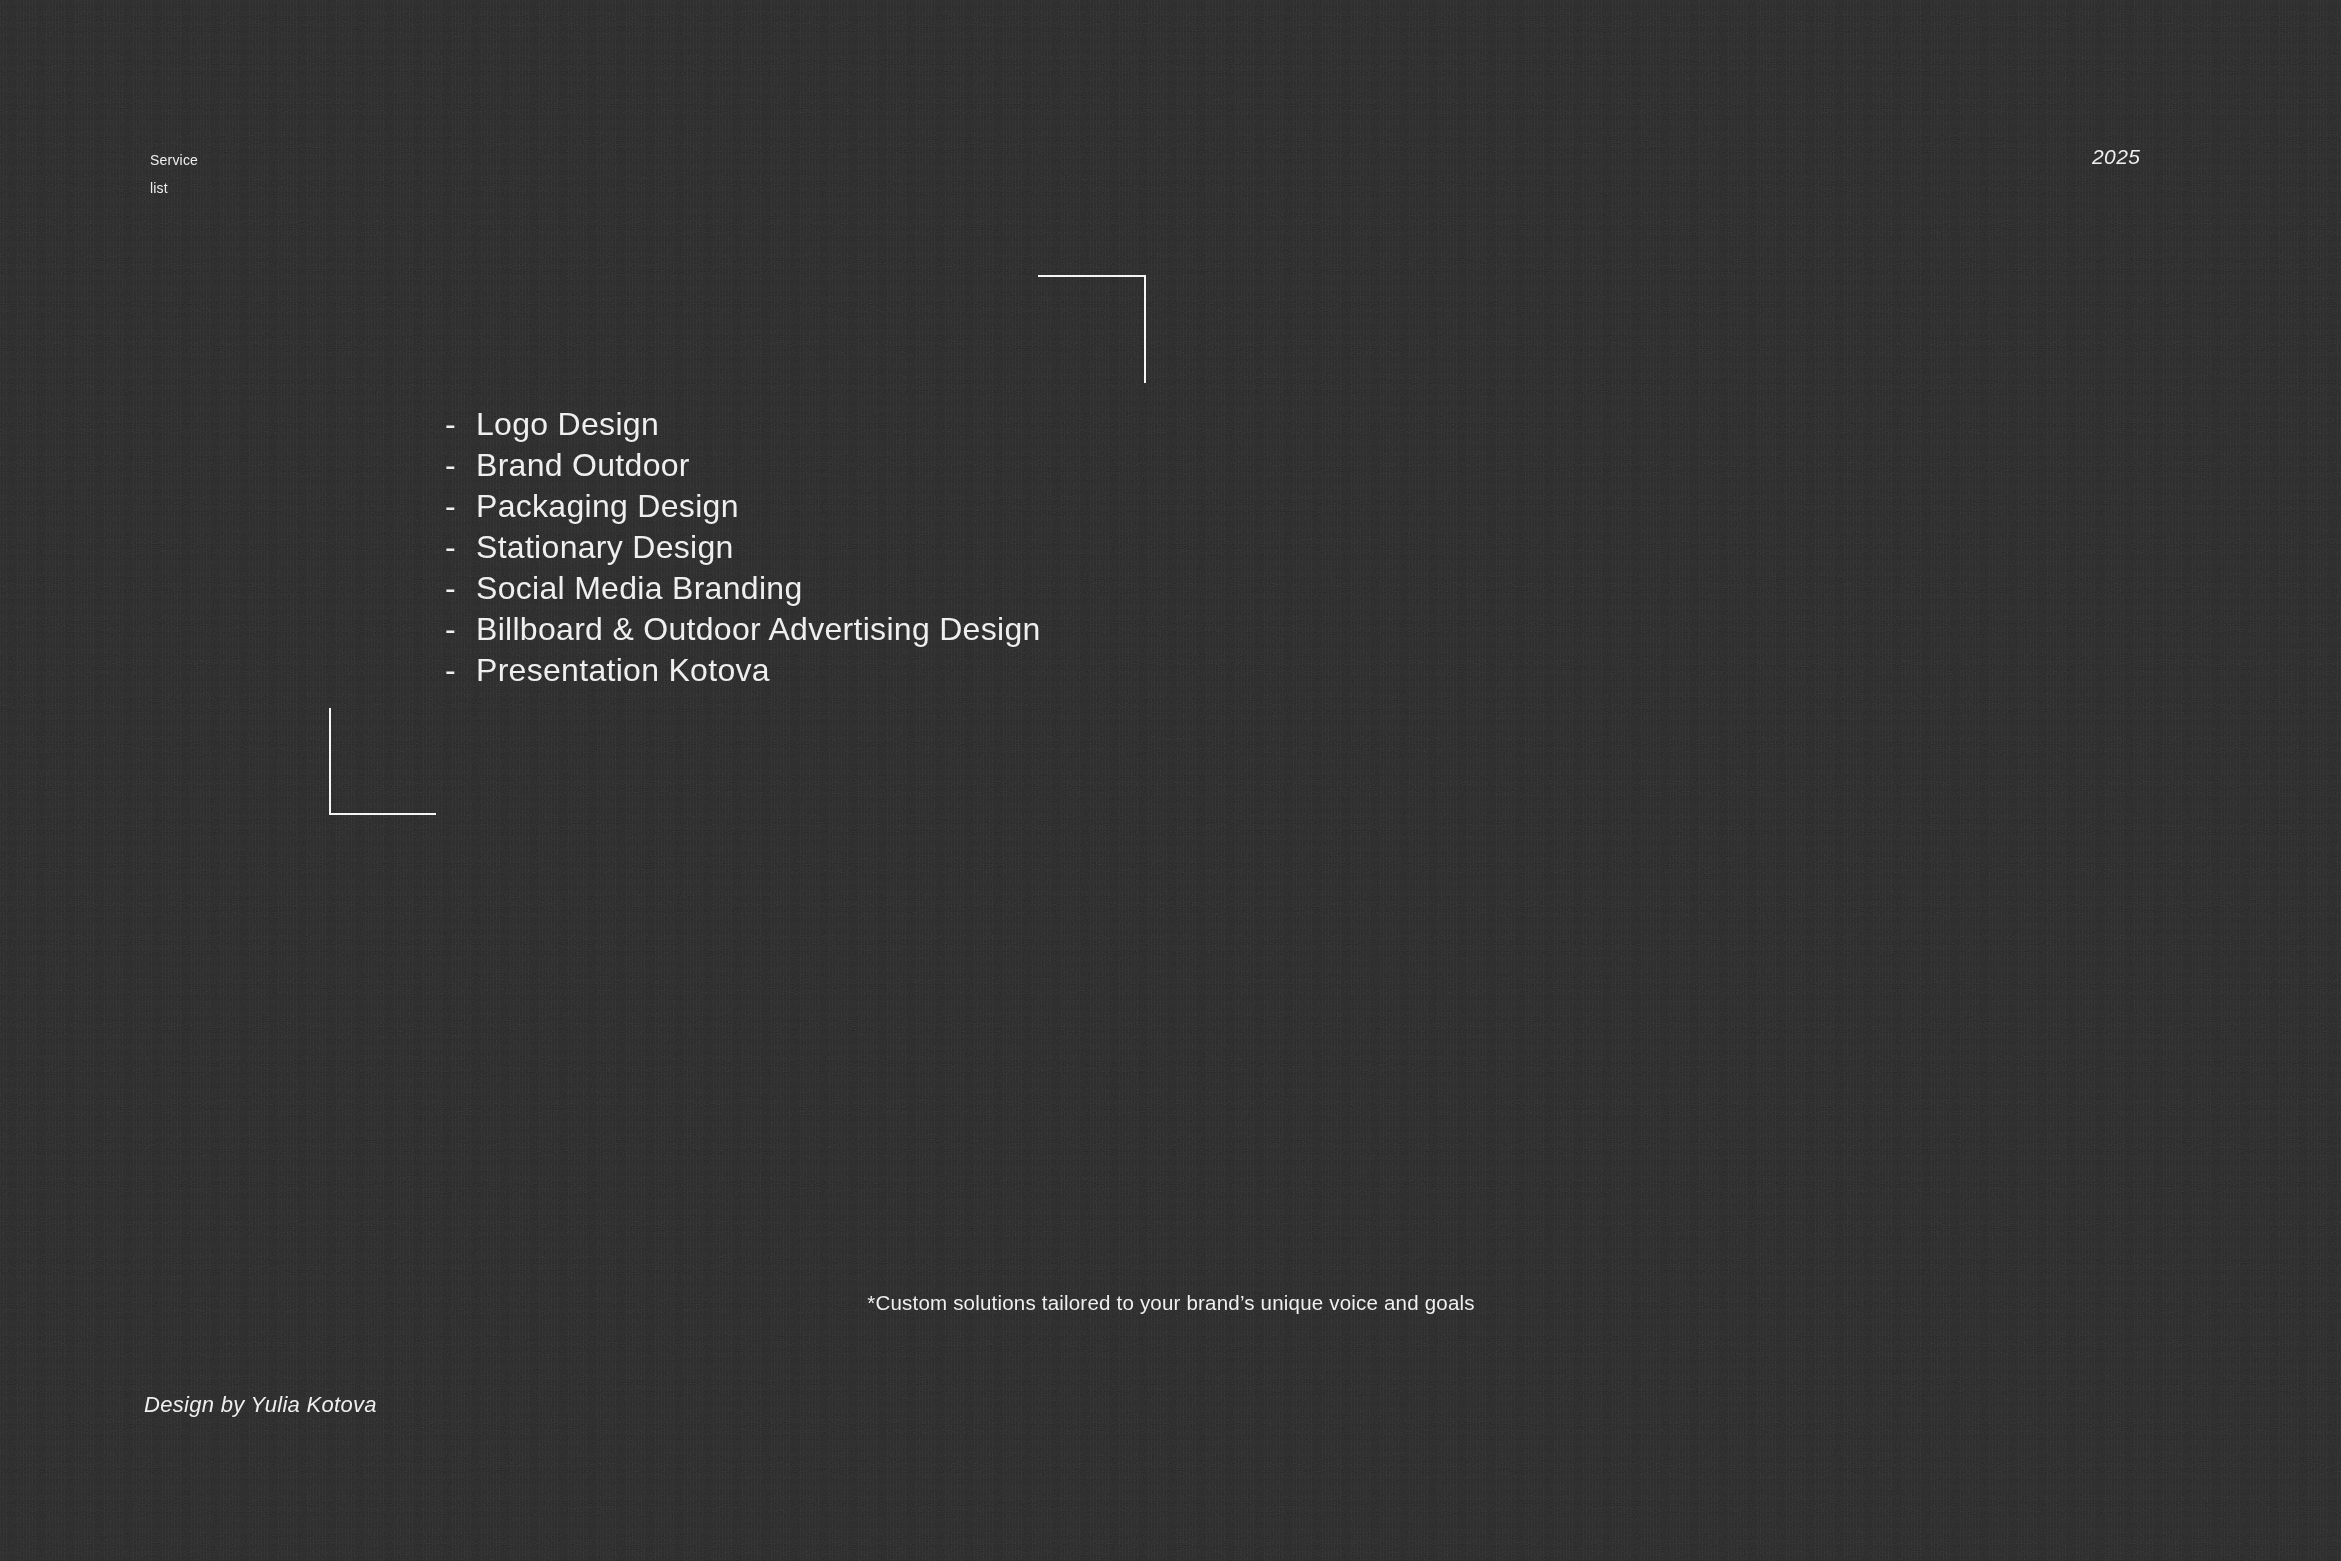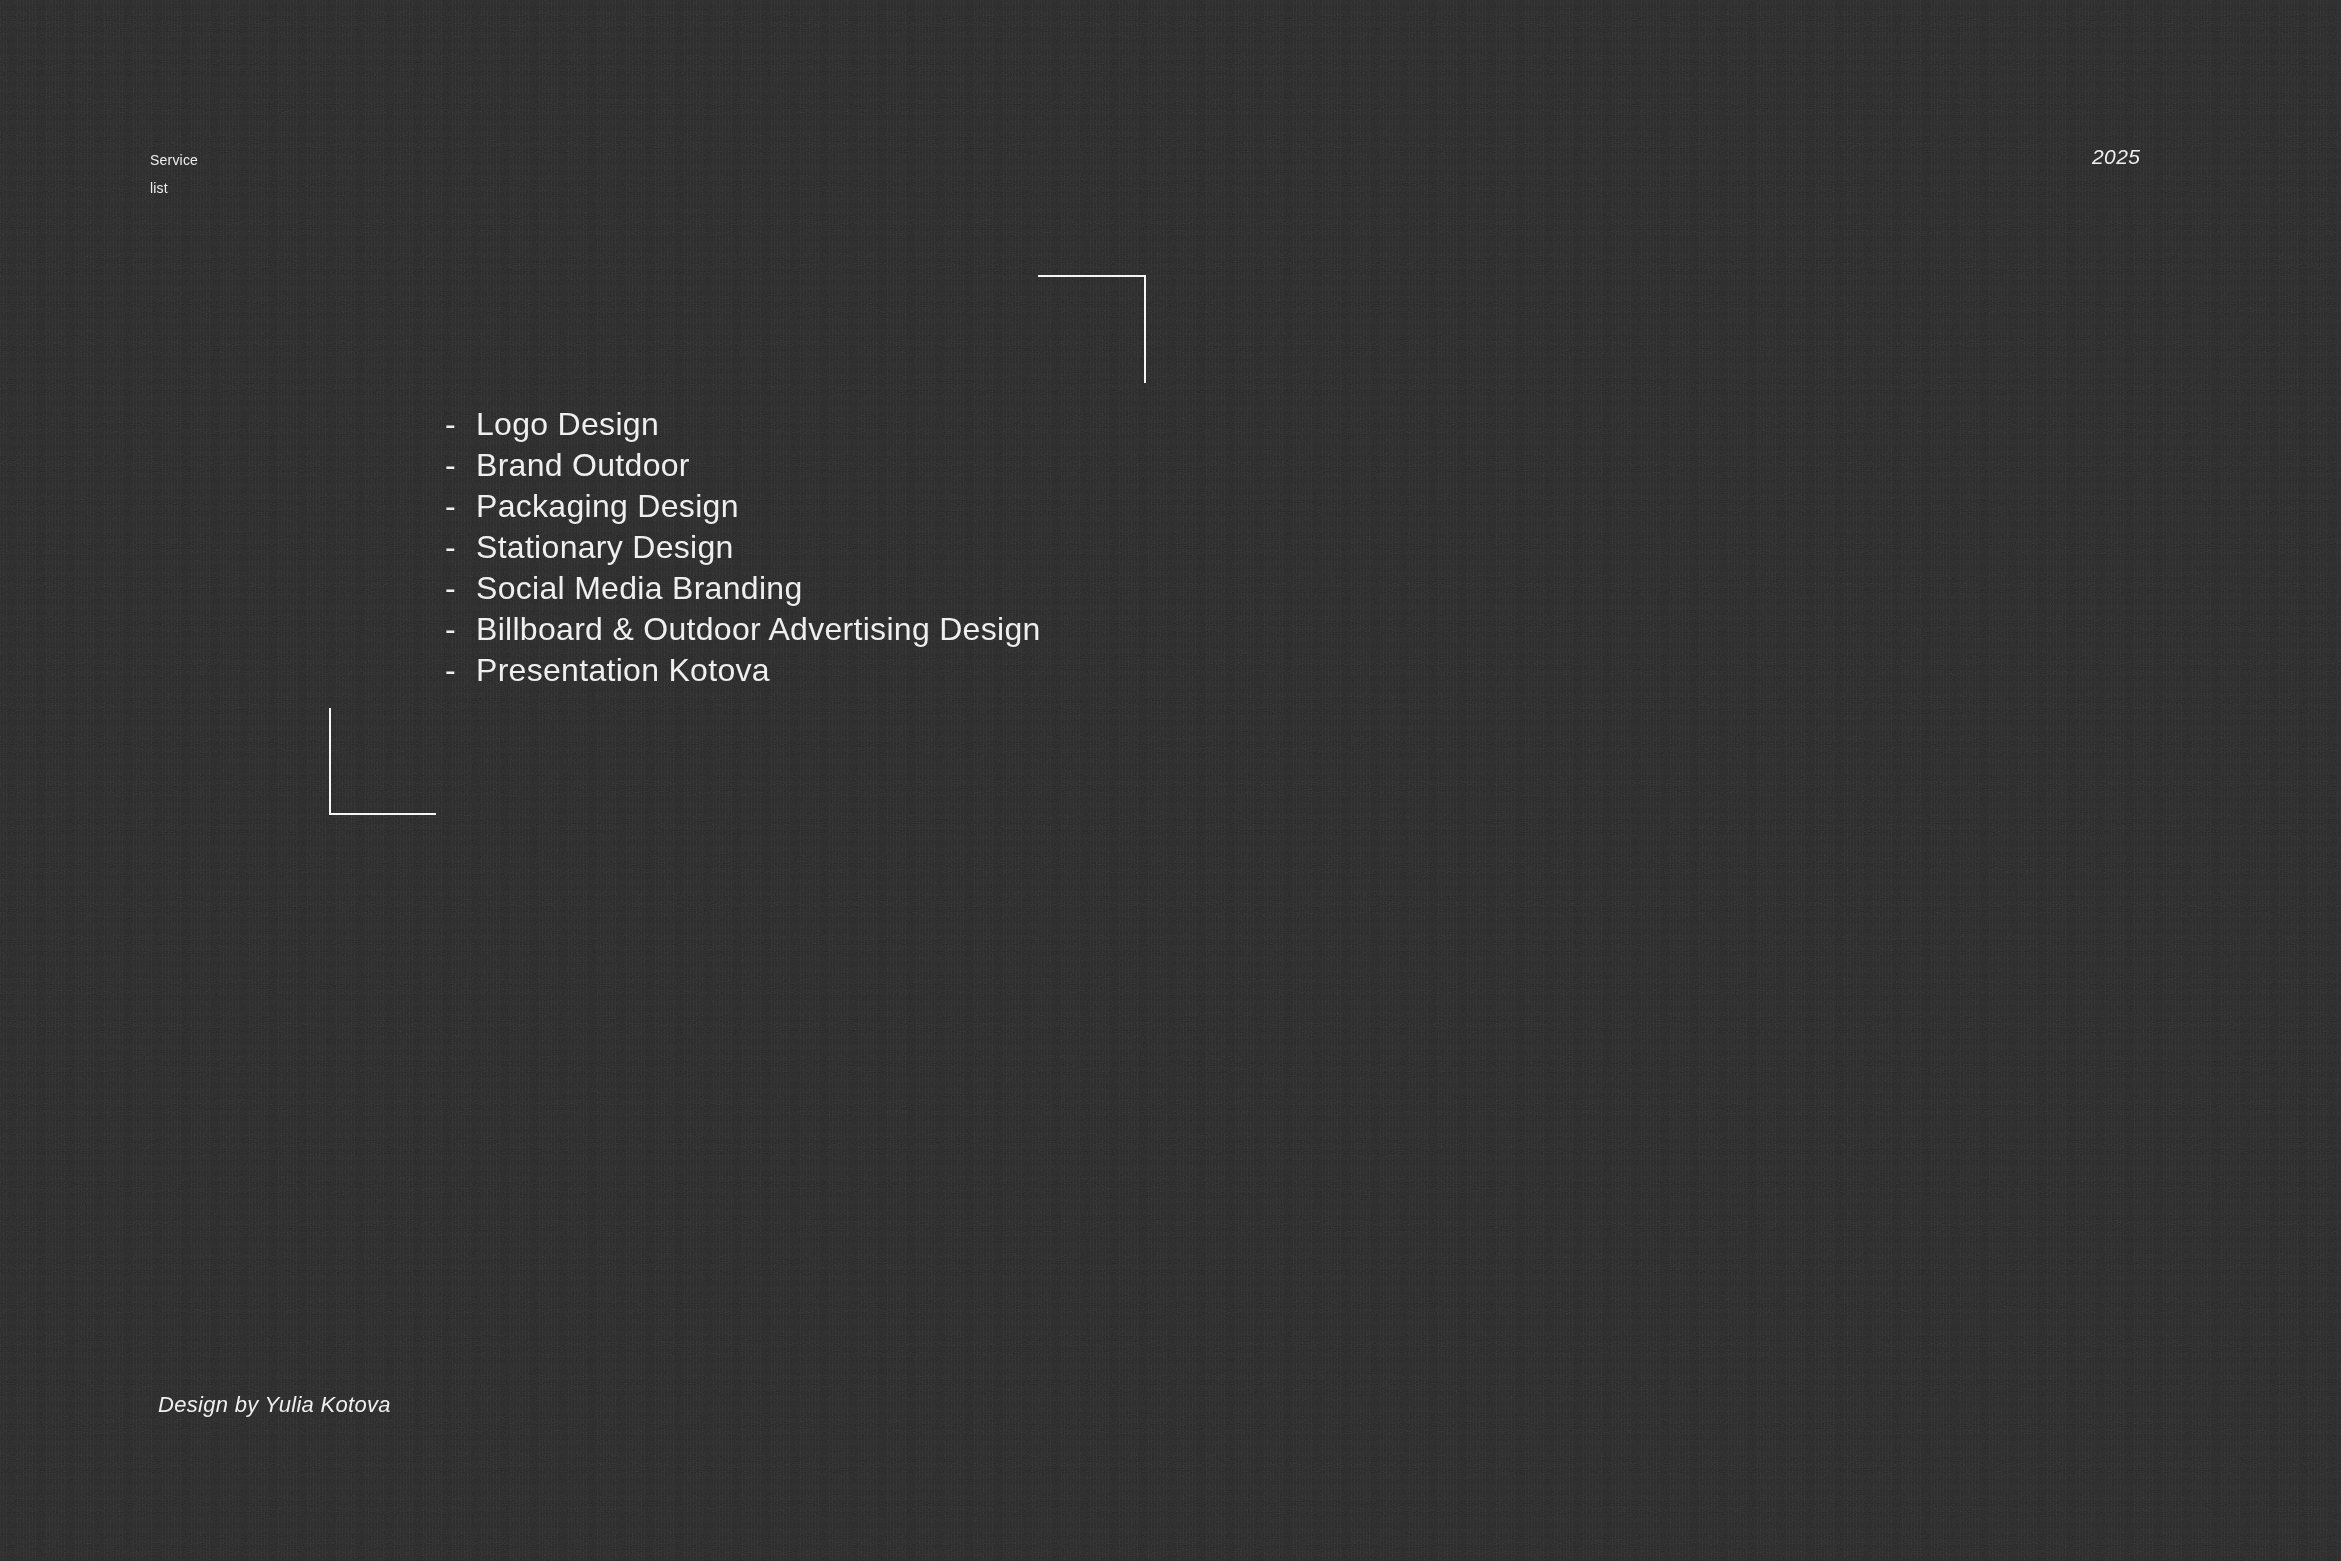--- a/index.html
+++ b/index.html
@@ -96,21 +96,21 @@
     top: 1290px;
     width: 2342px;
     text-align: center;
     font-size: 20.5px;
     line-height: 26px;
     letter-spacing: 0.2px;
   }
 
   .credit {
     position: absolute;
-    left: 158px;
+    left: 144px;
     top: 1390px;
     font-size: 22px;
     line-height: 29px;
     font-style: italic;
     letter-spacing: 0.3px;
   }
 </style>
 </head>
 <body>
 
@@ -161,17 +161,18 @@
       <span class="label">Billboard &amp; Outdoor Advertising Design</span>
     </li>
     <li class="service-item">
       <span class="dash">-</span>
       <span class="label">Presentation Kotova</span>
     </li>
   </ul>
 
   <div class="bracket-bottom-left"></div>
 
+  <div class="footnote">*Custom solutions tailored to your brand’s unique voice and goals</div>
 
   <div class="credit">Design by Yulia Kotova</div>
 
 </div>
 
 
 </body></html>

